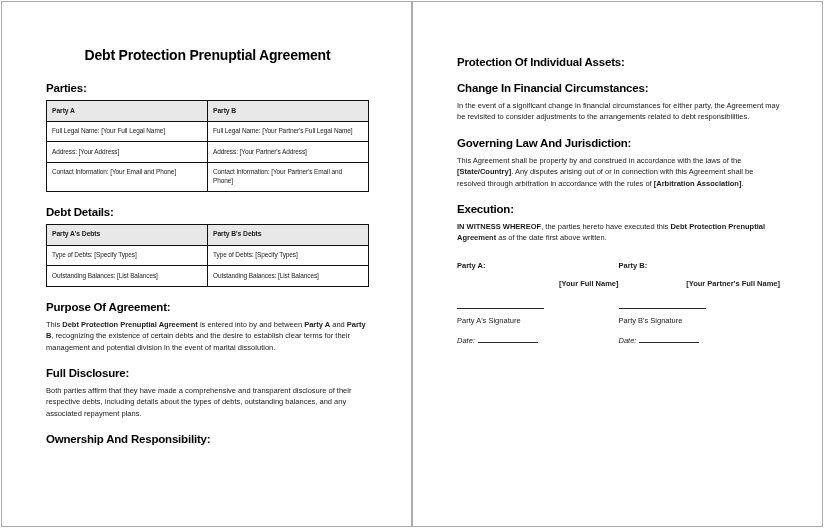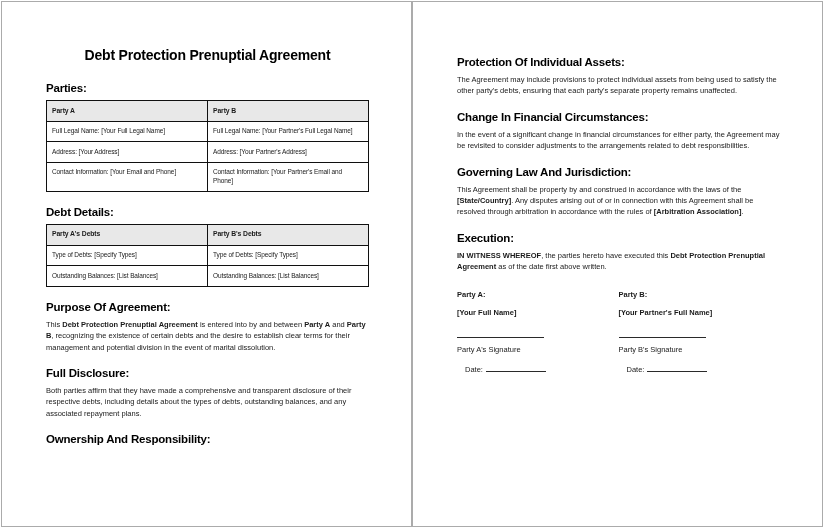--- a/index.html
+++ b/index.html
@@ -62,28 +62,28 @@
     letter-spacing:-0.1px;
   }
   .doc-table th {
     background:#e8e8e8;
     font-weight:bold;
     font-size:6.8px;
   }
   .sig-row { display:flex; margin-top:17px; }
   .sig-col { width:193px; }
   .sig-party { font-size:7.5px; font-weight:bold; margin:0 0 9px; }
-  .sig-name  { font-size:7.5px; font-weight:bold; margin:0; }
+  .sig-name  { font-size:7.5px; font-weight:bold; margin:0;text-align:right; }
   .sig-line  {
     width:87px; height:20px;
     border-bottom:1px solid #2a2a2a;
     margin-bottom:7px;
   }
   .sig-label { font-size:7.5px; margin:0 0 9px; }
-  .date-row  { font-size:7.5px; margin:8px; }
+  .date-row  { font-size:7.5px; margin:0;font-style:italic; }
   .date-line {
     display:inline-block;
     width:60px; height:8px;
     border-bottom:1px solid #2a2a2a;
     margin-left:3px;
   }
   b { font-weight:bold; }
 </style>
 </head>
 <body>
@@ -142,21 +142,20 @@
 
     <h2 class="sec">Full Disclosure:</h2>
     <p class="body">Both parties affirm that they have made a comprehensive and transparent disclosure of their respective debts, including details about the types of debts, outstanding balances, and any associated repayment plans.</p>
 
     <h2 class="sec">Ownership And Responsibility:</h2>
   </div>
 
   <div class="page">
 
     <h2 class="sec">Protection Of Individual Assets:</h2>
-    <p class="body">The Agreement may include provisions to protect individual assets from being used to satisfy the other party's debts, ensuring that each party's separate property remains unaffected.</p>
 
     <h2 class="sec">Change In Financial Circumstances:</h2>
     <p class="body">In the event of a significant change in financial circumstances for either party, the Agreement may be revisited to consider adjustments to the arrangements related to debt responsibilities.</p>
 
     <h2 class="sec">Governing Law And Jurisdiction:</h2>
     <p class="body"><span>This Agreement shall be property by and construed in accordance with the laws of the </span><b>[State/Country]</b><span>. Any disputes arising out of or in connection with this Agreement shall be resolved through arbitration in accordance with the rules of </span><b>[Arbitration Association]</b><span>.</span></p>
 
     <h2 class="sec">Execution:</h2>
     <p class="body"><b>IN WITNESS WHEREOF</b><span>, the parties hereto have executed this </span><b>Debt Protection Prenuptial Agreement</b><span> as of the date first above written.</span></p>
 

